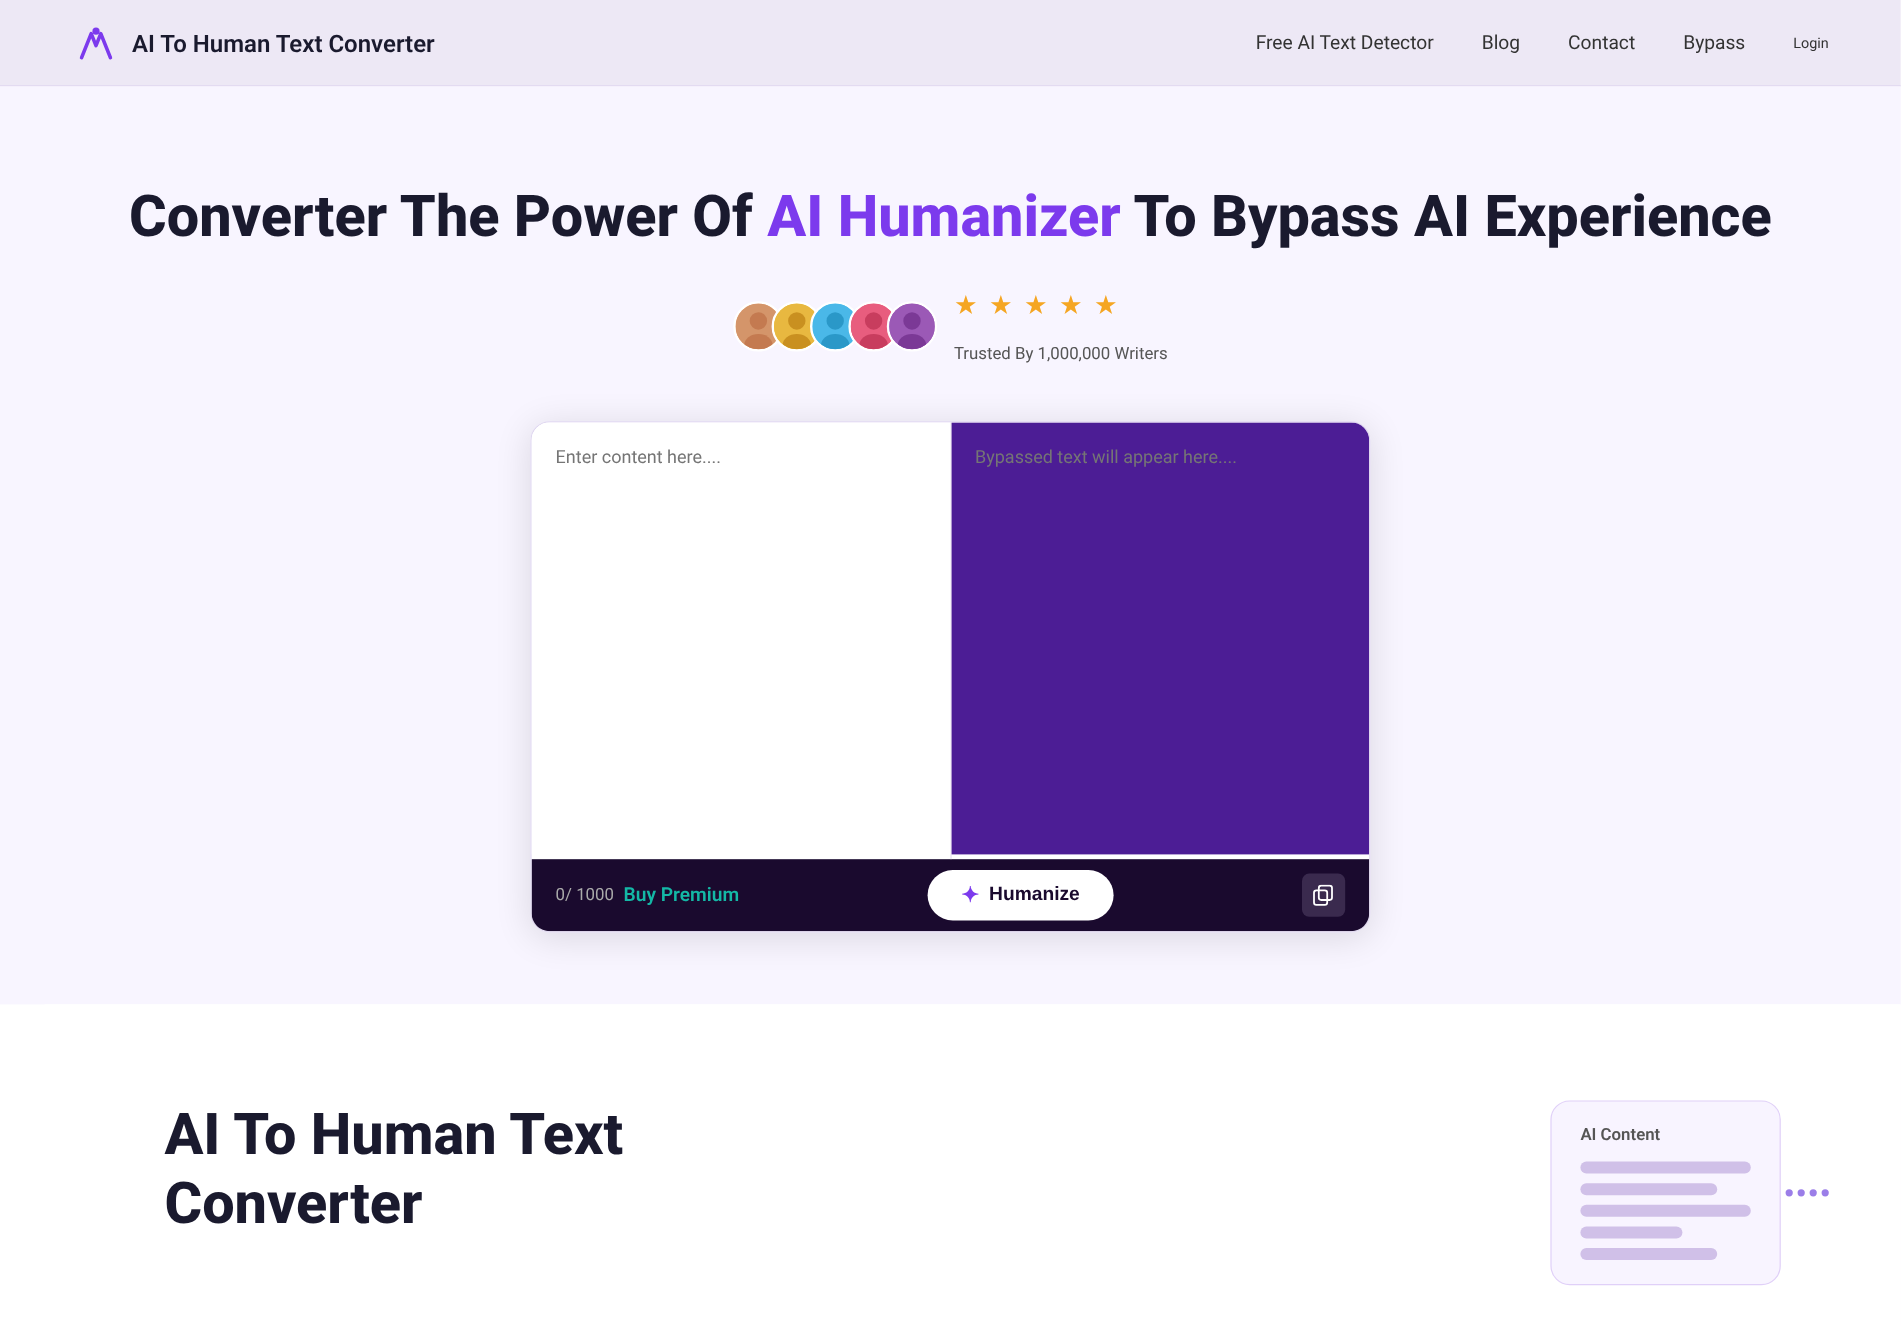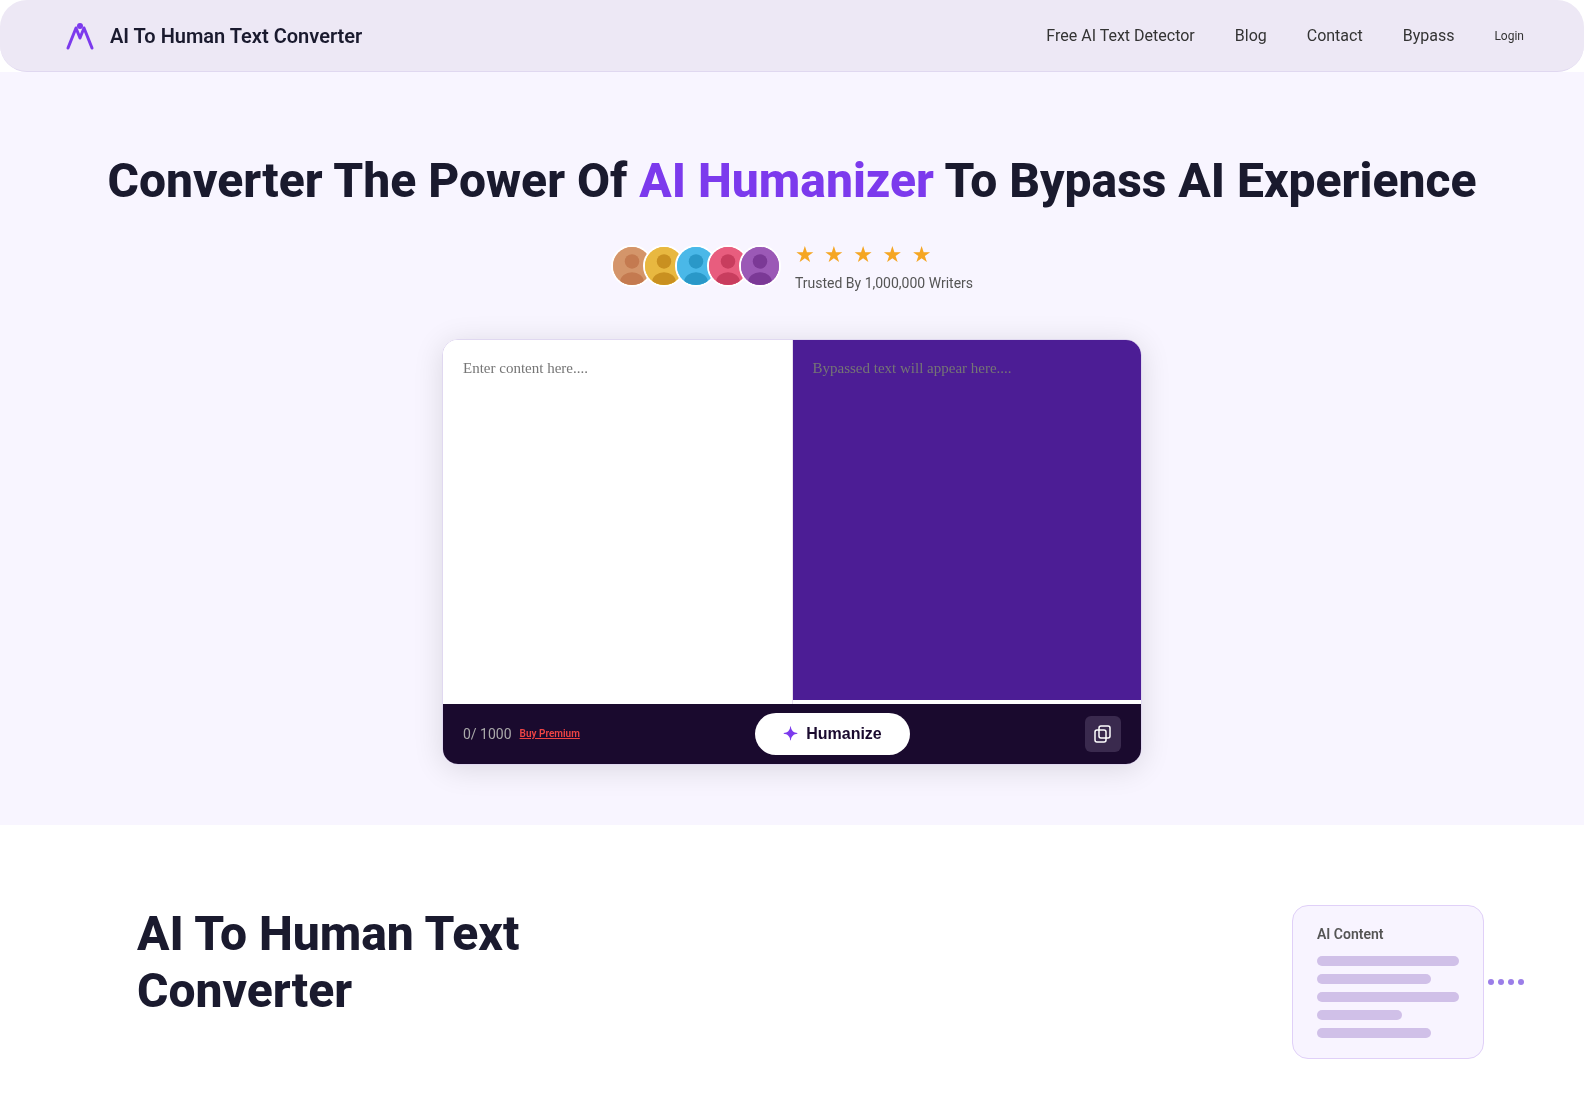--- a/index.html
+++ b/index.html
@@ -18,21 +18,20 @@
 
     
     .navbar {
       background: #ede8f5;
       display: flex;
       align-items: center;
       justify-content: space-between;
       padding: 0 60px;
       height: 72px;
       border-bottom: 1px solid #e0d8f0;
-      border-radius: 27px;
     }
 
     .navbar-brand {
       display: flex;
       align-items: center;
       gap: 10px;
     }
 
     .navbar-logo-icon {
       width: 40px;
@@ -128,42 +127,41 @@
 
     .stars {
       color: #f5a623;
       font-size: 22px;
       letter-spacing: 2px;
     }
 
     .trusted-text {
       font-size: 14px;
       color: #555;
-      margin-top: 8px;
+      margin-top: 19px;
     }
 
     
     .tool-container {
       max-width: 700px;
       margin: 0 auto;
       border-radius: 16px;
       overflow: hidden;
       box-shadow: 0 4px 30px rgba(0,0,0,0.12);
       border: 1px solid #e0d8f0;
     }
 
     .tool-panels {
       display: flex;
       background: #fff;
     }
 
     .tool-panel {
       flex: 1;
       position: relative;
-      font-family: Liberation Serif, serif;
     }
 
     .tool-panel-left {
       border-right: 1px solid #e8e0f0;
     }
 
     .tool-textarea {
       width: 100%;
       height: 360px;
       border: none;
@@ -196,25 +194,24 @@
       align-items: center;
       gap: 8px;
     }
 
     .word-count {
       color: #aaa;
       font-size: 14px;
     }
 
     .buy-premium {
-      color: #ef4444;
-      font-size: 10px;
+      color: #14b8a6;
+      font-size: 16px;
       font-weight: 600;
       cursor: pointer;
-      text-decoration: underline;
     }
 
     .humanize-btn {
       background: white;
       color: #1a0a2e;
       border: none;
       border-radius: 50px;
       padding: 10px 28px;
       font-size: 16px;
       font-weight: 700;

